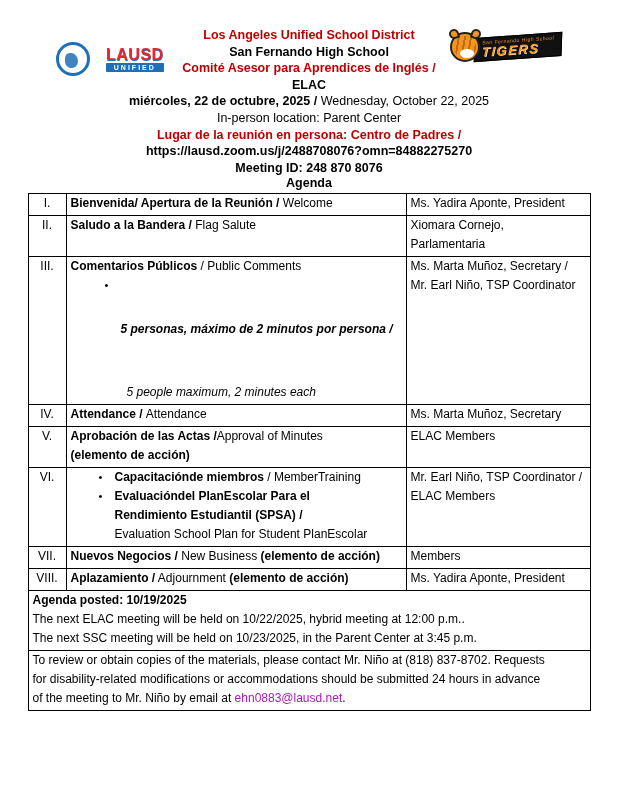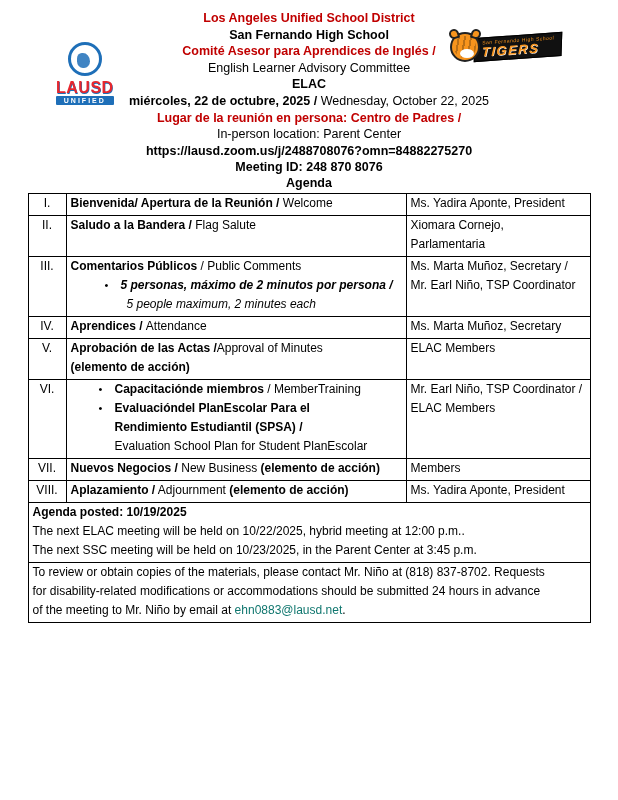--- a/index.html
+++ b/index.html
@@ -7,29 +7,29 @@
     --lausd_blue:#1E6FB8;
     --lausd_red:#E8262D;
     --tiger_orange:#F7941D;
     --banner_black:#111111;
   }
   *{box-sizing:border-box;}
   body{margin:0;background:#e9e9e9;}
   .page{position:relative;width:618px;height:800px;margin:0 auto;background:#fff;
         font-family:"Liberation Sans", sans-serif;color:#000;overflow:hidden;}
   .b{font-weight:bold;}
-  .i{font-style:italic;}
+  .i{font-style:italic;margin-top:44px;}
   .red{color:var(--header_red,#C00000);}
 
   
-  .hdr{padding-top:10px;text-align:center;font-size:12.5px;line-height:16.6px;}
+  .hdr{padding-top:27px;text-align:center;font-size:12.5px;line-height:16.6px;}
   .hl{white-space:nowrap;}
 
   
-  .logo-lausd{position:absolute;top:42px;left:56px;display:flex;align-items:center;gap:4px;flex-direction:column;}
+  .logo-lausd{position:absolute;top:42px;left:56px;display:flex;align-items:center;gap:16px;}
   .seal{width:34px;height:34px;border-radius:50%;border:3px solid var(--lausd_blue,#1E6FB8);
         position:relative;background:#fff;}
   .seal::after{content:"";position:absolute;left:6px;top:8px;width:13px;height:15px;
         background:var(--lausd_blue,#1E6FB8);border-radius:40% 60% 50% 50%;opacity:.85;}
   .lausd-word{color:var(--lausd_red,#E8262D);font-weight:bold;font-size:16px;letter-spacing:.5px;
         line-height:15px;text-shadow:.5px .5px 0 var(--lausd_blue,#1E6FB8);}
   .lausd-sub{background:var(--lausd_blue,#1E6FB8);color:#fff;font-size:7px;font-weight:bold;
         letter-spacing:2px;text-align:center;padding:1px 2px;border-radius:1px;margin-top:1px;}
 
   
@@ -54,21 +54,21 @@
   table.agenda{border-collapse:collapse;margin:3px auto 0;width:562px;table-layout:fixed;}
   .agenda td{border:1px solid #000;padding:0 4px 2px;font-size:12px;line-height:19px;vertical-align:top;}
   .agenda .num{text-align:center;}
   col.c1{width:38px;} col.c2{width:340px;} col.c3{width:184px;}
 
   .bullet-row{display:flex;}
   .brow3{margin-left:34px;}
   .brow6{margin-left:28px;}
   .marker{width:16px;flex:none;font-size:11px;}
   .ind{margin-left:6px;}
-  .email{color:#0f766e;}
+  .email{color:#a21caf;}
 </style>
 </head>
 <body>
 
 <div class="page">
 
   <div class="logo-lausd">
     <div class="seal"></div>
     <div>
       <div class="lausd-word">LAUSD</div>
@@ -85,25 +85,24 @@
     <div class="tiger-banner">
       <div class="tiger-school">San Fernando High School</div>
       <div class="tiger-word">TIGERS</div>
     </div>
   </div>
 
   <div class="hdr">
     <div class="hl red b">Los Angeles Unified School District</div>
     <div class="hl b">San Fernando High School</div>
     <div class="hl red b">Comité Asesor para Aprendices de Inglés /</div>
-    <div class="hl">English Learner Advisory Committee</div>
     <div class="hl b">ELAC</div>
     <div class="hl"><span class="b">miércoles, 22 de octubre, 2025 / </span><span>Wednesday, October 22, 2025</span></div>
+    <div class="hl">In-person location: Parent Center</div>
     <div class="hl red b">Lugar de la reunión en persona: Centro de Padres /</div>
-    <div class="hl">In-person location: Parent Center</div>
     <div class="hl b">https://lausd.zoom.us/j/2488708076?omn=84882275270</div>
     <div class="hl b">Meeting ID: 248 870 8076</div>
   </div>
 
   <div class="agenda-title">Agenda</div>
 
   <table class="agenda">
     <colgroup>
         <col class="c1">
         <col class="c2">
@@ -139,21 +138,21 @@
           </div>
         </td>
         <td>
           <div>Ms. Marta Muñoz, Secretary /</div>
           <div>Mr. Earl Niño, TSP Coordinator</div>
         </td>
       </tr>
 
       <tr>
         <td class="num">IV.</td>
-        <td><span class="b">Aprendices / </span><span>Attendance</span></td>
+        <td><span class="b">Attendance / </span><span>Attendance</span></td>
         <td>Ms. Marta Muñoz, Secretary</td>
       </tr>
 
       <tr>
         <td class="num">V.</td>
         <td>
           <div><span class="b">Aprobación de las Actas /</span><span>Approval of Minutes</span></div>
           <div class="b">(elemento de acción)</div>
         </td>
         <td>ELAC Members</td>

